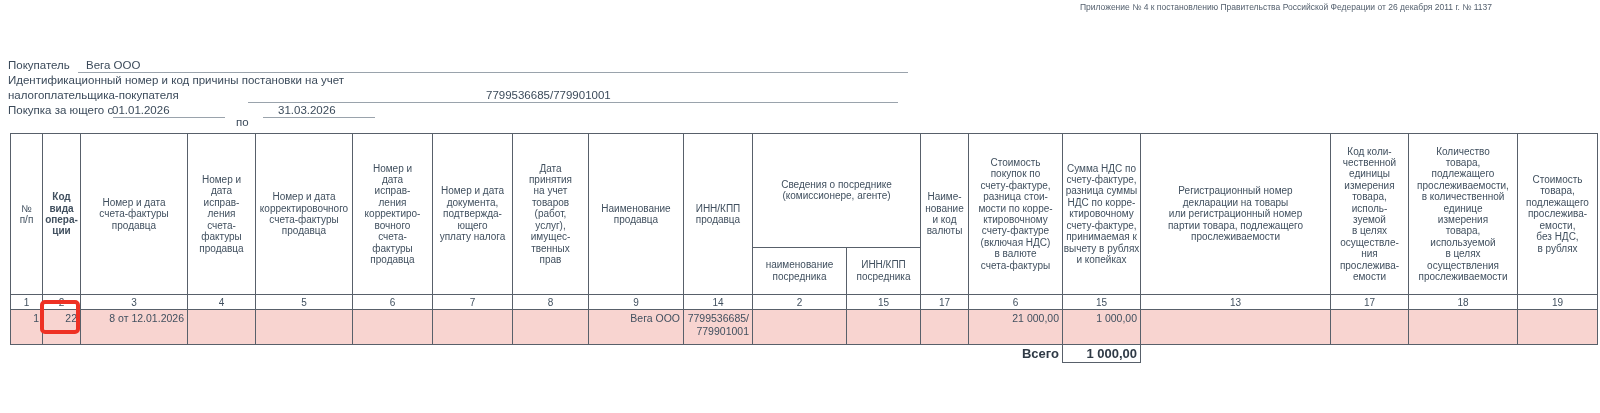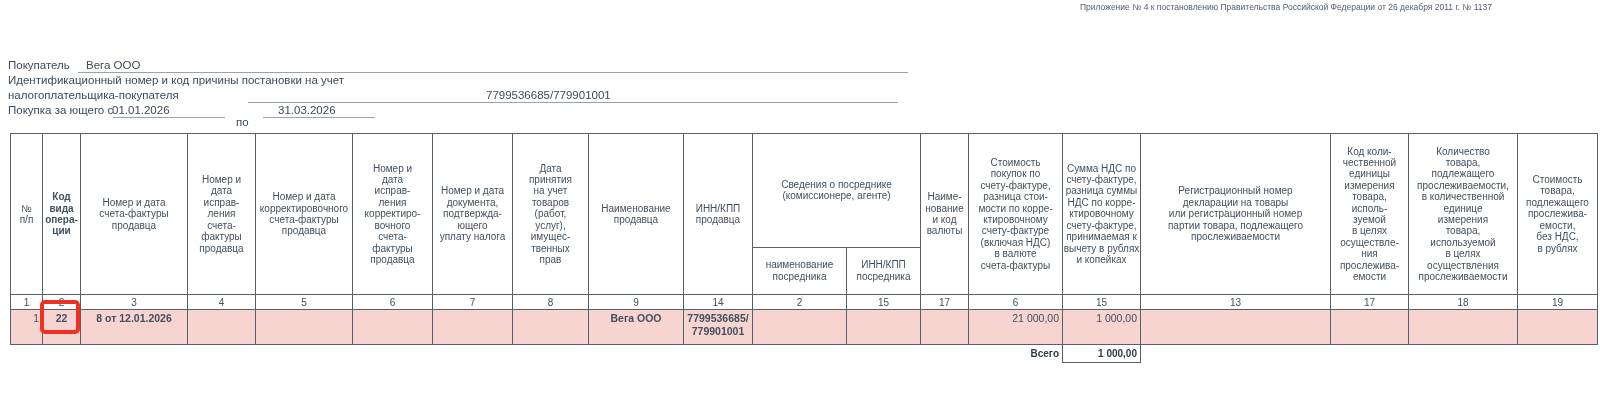--- a/index.html
+++ b/index.html
@@ -116,28 +116,28 @@
     line-height: 13px;
   }
   .datarow td {
     height: 30px;
     background: #f8d4d0;
     font-size: 10.5px;
     line-height: 13px;
     vertical-align: top;
     padding: 2px 3px;
   }
-  .datarow td.l { text-align: center; font-weight: bold; }
+  .datarow td.l { text-align: right; }
   .datarow td.r { text-align: right; }
 
   
   .totalrow td {
     border: none;
     height: 17px;
-    font-size: 10px;
+    font-size: 13px;
     font-weight: bold;
     color: #2f3a46;
     background: transparent;
     padding: 0 3px;
   }
   .totalrow td.total-label {
     text-align: right;
   }
   .totalrow td.total-value {
     text-align: right;

